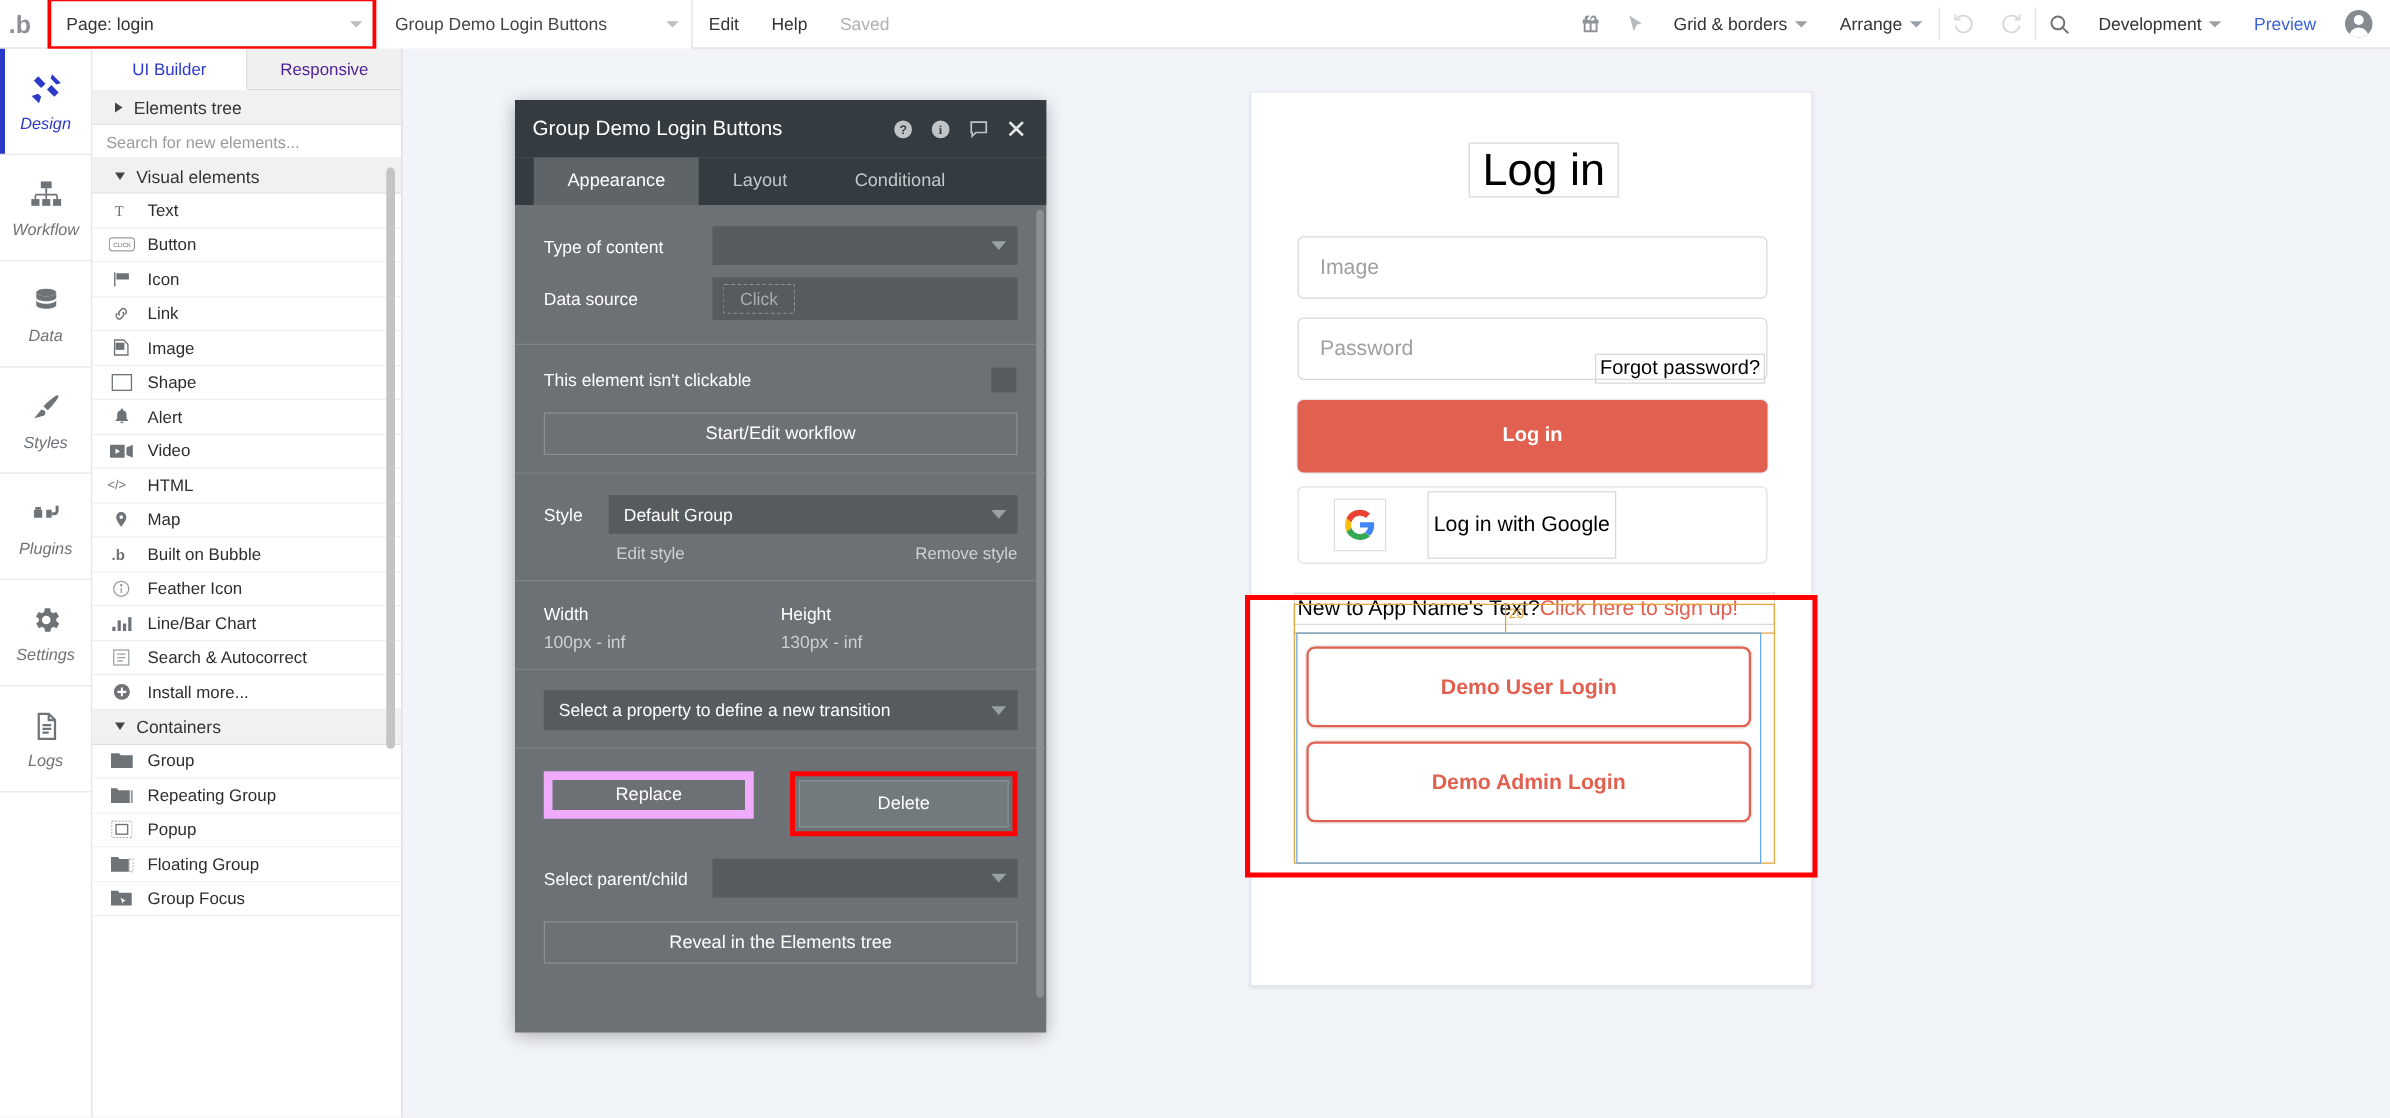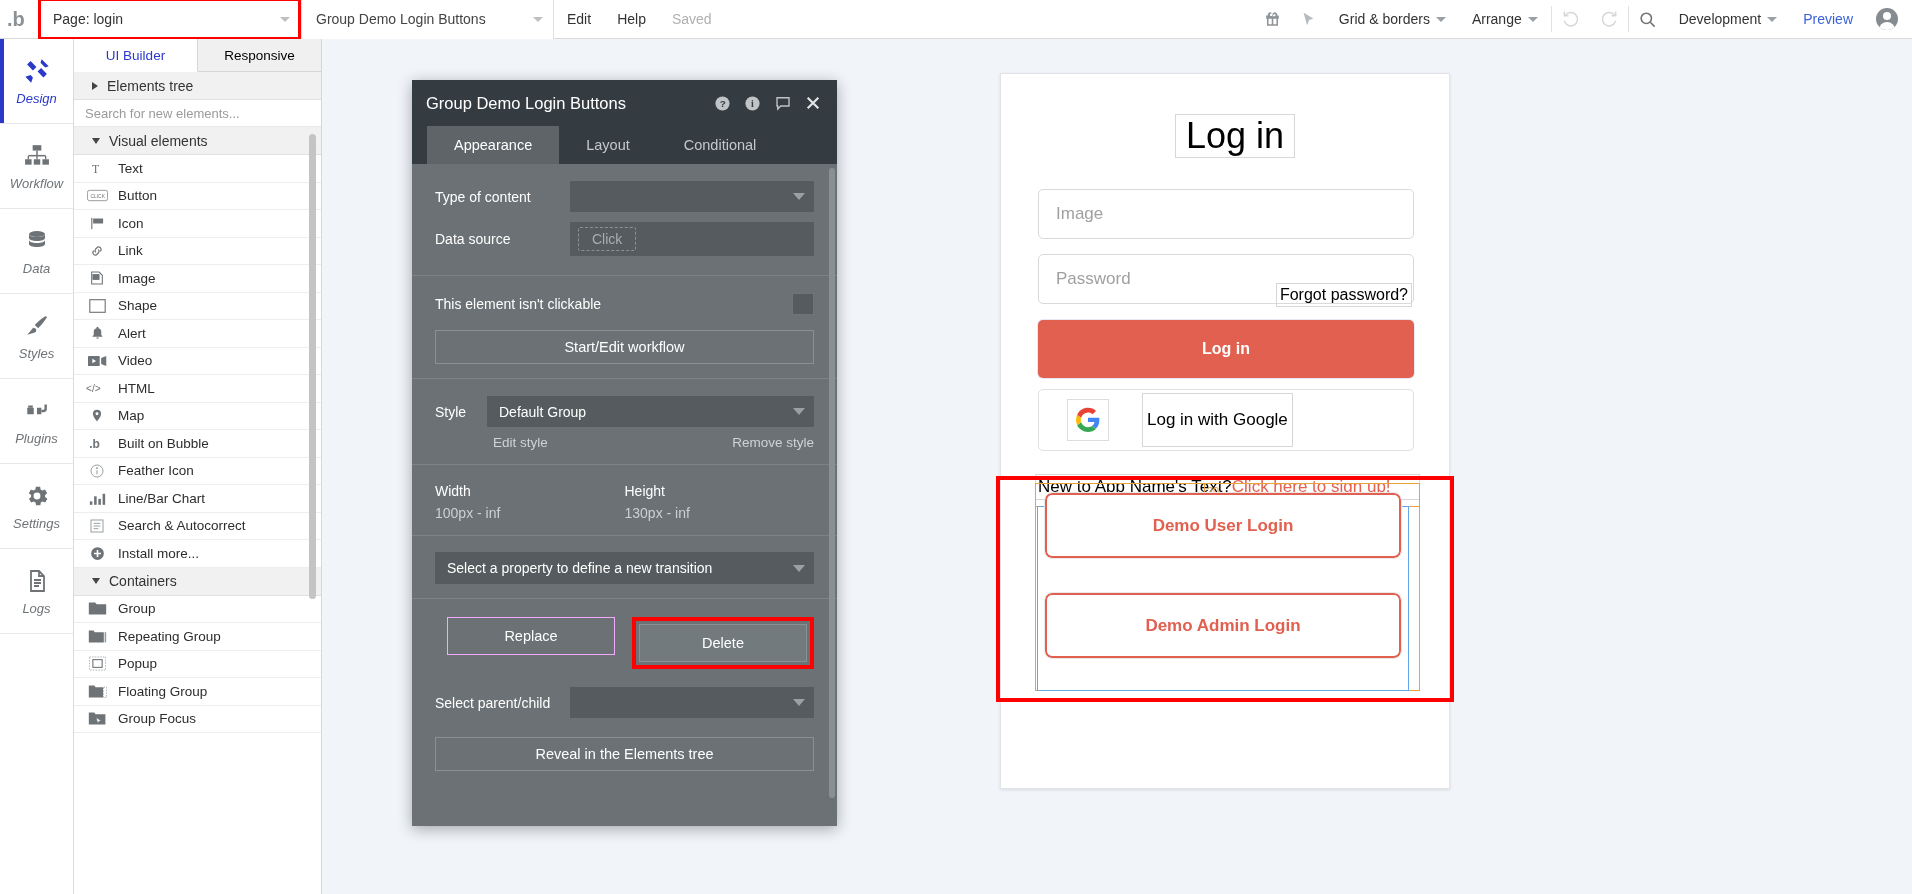--- a/index.html
+++ b/index.html
@@ -88,21 +88,21 @@
   .rail-ico svg { display: block; }
 
   
   .elpanel {
     position: absolute; left: 74px; top: 39px; width: 248px; height: 855px;
     background: #fff; border-right: 1px solid #d6d6d6; overflow: hidden;
   }
   .eltabs { display: flex; height: 33px; border-bottom: 1px solid #d6d6d6; }
   .eltab {
     flex: 1; display: flex; align-items: center; justify-content: center;
-    font-size: 13.5px; color: #000000; background: #f0f0f0; border-right: 1px solid #d6d6d6;
+    font-size: 13.5px; color: #4c1d95; background: #f0f0f0; border-right: 1px solid #d6d6d6;
   }
   .eltab.active { background: #fff; color: #2b39c9; border-bottom: 1px solid #fff; margin-bottom: -1px; }
   .eltab:last-child { border-right: none; }
 
   .section-hd {
     height: 28px; background: #f1f1f1; border-bottom: 1px solid #e0e0e0;
     display: flex; align-items: center; padding-left: 18px; gap: 9px;
     font-size: 14px; color: #333;
   }
   .tri-right { width: 0;height:0;border-top:4.5px solid transparent;border-bottom:4.5px solid transparent;border-left:6px solid #444; }
@@ -273,22 +273,22 @@
   .pe-dim .h { font-size: 14px; color: #fff; margin-bottom: 6px; }
   .pe-dim .v { font-size: 14px; color: #ccd0d2; }
   .pe-wide {
     margin: 0 23px; height: 32px; background: #555b5e;
     display: flex; align-items: center; padding: 0 9px 0 12px;
     font-size: 14px; color: #fff;
   }
   .pe-wide .v { flex: 1; }
   .pe-btnrow { display: flex; padding: 12px 23px 0; gap: 0; justify-content: space-between; }
   .pe-btn {
-    width: 168px; height: 38px; background: #6b7174; border: 1px solid #f0abfc;
-    display: flex; align-items: center; justify-content: center; color: #fff; font-size: 14.5px; margin-left: 12px;
+    width: 168px; height: 38px; background: #6b7174; border: 7px solid #f0abfc;
+    display: flex; align-items: center; justify-content: center; color: #fff; font-size: 14.5px;
   }
   .pe-del-wrap { border: 4px solid #ff0000; padding: 3px; }
   .pe-del { width: 168px; height: 38px; background: #737a7d; border: 1px solid #8a9093;
     display: flex; align-items: center; justify-content: center; color: #fff; font-size: 14.5px; }
   .pe-scroll {
     position: absolute; right: 2px; top: 88px; width: 6px; height: 630px;
     background: #898f92; border-radius: 3px;
   }
 </style>
 </head>
@@ -692,21 +692,21 @@
         <span>New to App Name's Text? </span>
         <span class="lnk">Click here to sign up!</span>
       </div>
 
       <div class="meas-box"></div>
       <div class="meas-vline"></div>
       <div class="meas-hline"></div>
       <div class="meas-lbl">20</div>
       <div class="blue-box"></div>
 
-      <div class="demo-btn" style="top:419px">Demo User Login</div>
+      <div class="demo-btn" style="top:443px">Demo User Login</div>
       <div class="demo-btn" style="top:519px">Demo Admin Login</div>
     </div>
 
     <div class="sel-outer"></div>
   </div>
 
   <div class="propeditor">
 
     <div class="pe-title">
       <span class="t">Group Demo Login Buttons</span>

